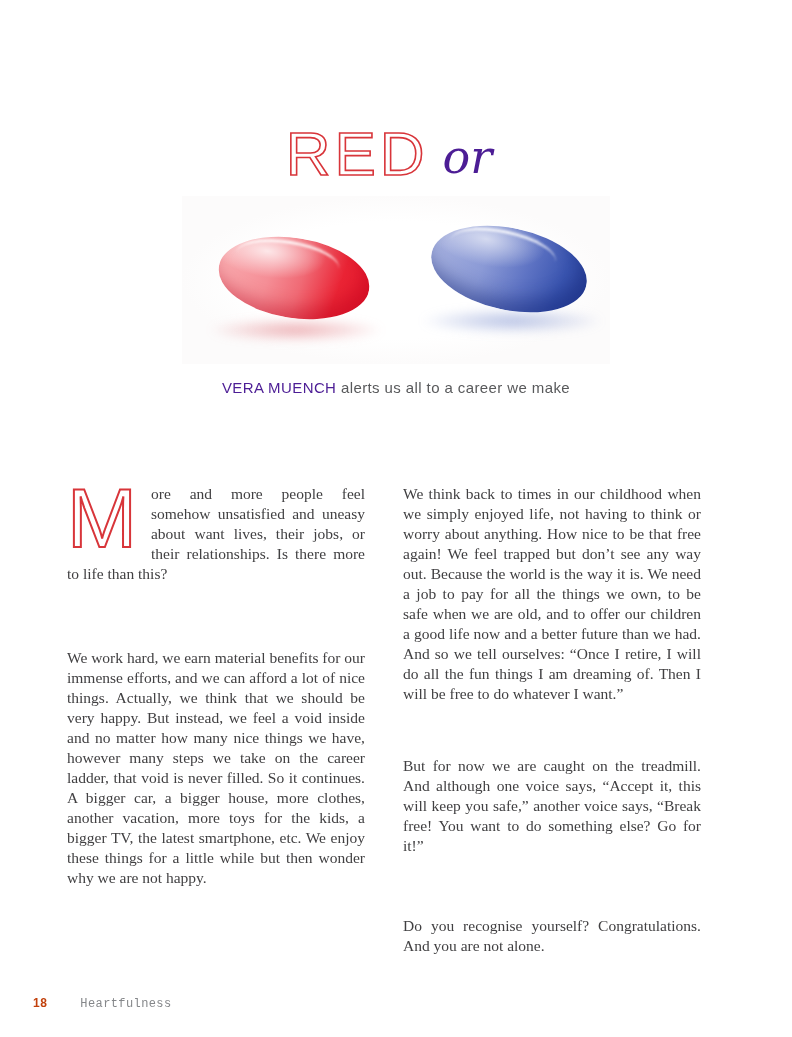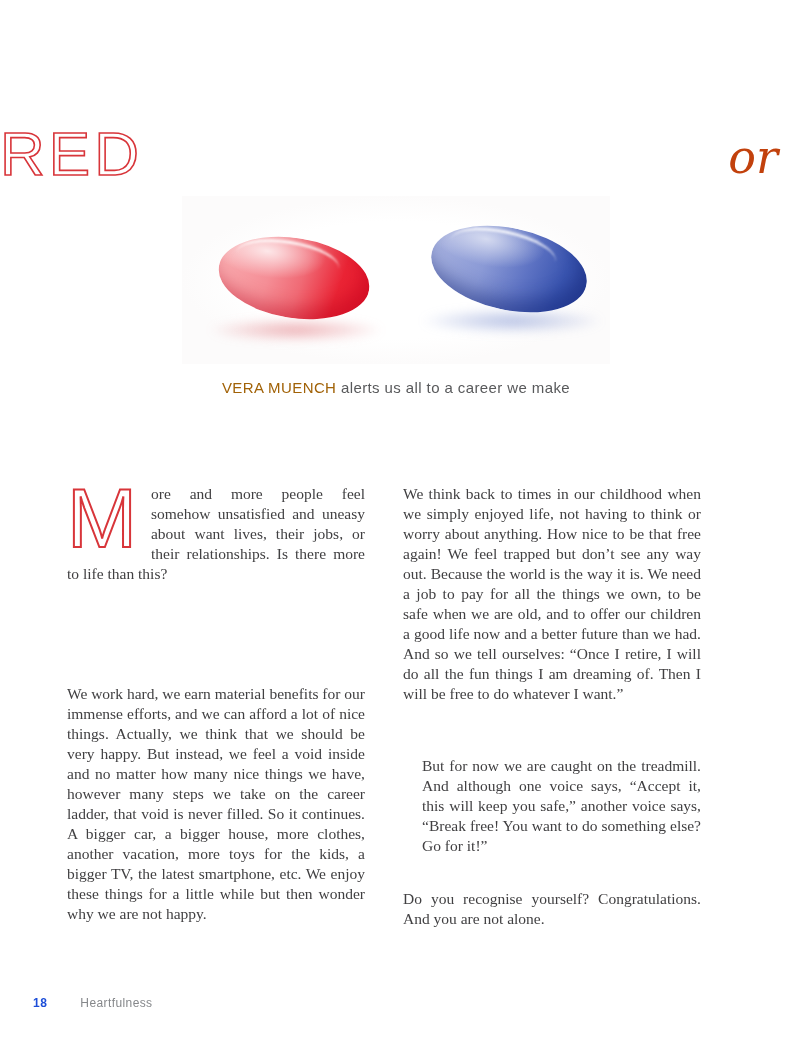--- a/index.html
+++ b/index.html
@@ -8,36 +8,36 @@
     position:relative;
     width:792px; height:1037px;
     background:#ffffff;
     overflow:hidden;
     font-family:"Liberation Sans", sans-serif;
   }
 
   
   .title {
     position:absolute; top:118px; left:0; width:100%;
-    display:flex; justify-content:space-between; align-items:baseline;
+    display:flex; justify-content:center; align-items:baseline;
     white-space:nowrap;
   }
   .title-word {
     font-family:"Liberation Sans", sans-serif;
     font-weight:300;
     font-size:62px;
     letter-spacing:4px;
   }
   .t-red  { color:#d8353a; }
   .t-blue { color:#3a56a6; }
   .t-or {
     font-family:"DejaVu Serif", serif;
     font-style:italic;
     font-size:46px;
-    color:#c2410c;
+    color:#4c1d95;
     margin:0 14px;
     position:relative; top:-2px;
   }
   @supports (-webkit-text-stroke: 1px black) {
     .title-word { -webkit-text-stroke:1.6px currentColor; color:transparent; }
     .t-red  { -webkit-text-stroke-color:#d8353a; }
     .t-blue { -webkit-text-stroke-color:#3a56a6; }
   }
 
   
@@ -83,57 +83,57 @@
   }
 
   
   .byline {
     position:absolute; top:378px; left:0; width:100%;
     text-align:center;
     font-size:15px; line-height:19px;
     color:#58595b;
     letter-spacing:.4px;
   }
-  .byline-author { color:#a16207; }
+  .byline-author { color:#4c1d95; }
 
   
   .columns {
     position:absolute; top:484px; left:67px;
     width:634px;
     display:flex; gap:38px;
     font-family:"Liberation Serif", "DejaVu Serif", serif;
     font-size:15.5px; line-height:20px;
     color:#414042;
     text-align:justify;
   }
   .col { width:298px; }
   .para { margin:0; }
-  .para-gap-left   { margin-top:100px; }
-  .para-gap-right  { margin-top:52px;margin-left:19px; }
-  .para-gap-right2 { margin-top:33px; }
+  .para-gap-left   { margin-top:64px; }
+  .para-gap-right  { margin-top:52px; }
+  .para-gap-right2 { margin-top:60px; }
 
   .dropcap {
     float:left;
     font-family:"Liberation Sans", sans-serif;
     font-size:84px; line-height:60px;
     color:#d8353a;
     margin:4px 14px 2px 0;
   }
   @supports (-webkit-text-stroke: 1px black) {
     .dropcap { -webkit-text-stroke:2px #d8353a; color:transparent; }
   }
 
   
   .footer {
     position:absolute; top:996px; left:33px;
     font-size:12px;
     display:flex; align-items:baseline;
   }
-  .page-number { color:#1d4ed8; font-weight:700; letter-spacing:.5px; }
-  .magazine-name { color:#85878a; margin-left:33px; letter-spacing:.4px; }
+  .page-number { color:#c2410c; font-weight:700; letter-spacing:.5px; }
+  .magazine-name { color:#85878a; margin-left:33px; letter-spacing:.4px;font-family:Liberation Mono, monospace; }
 </style>
 </head>
 <body>
 
 <div class="page">
 
   <header class="title">
     <span class="title-word t-red">RED</span>
     <span class="t-or">or</span>
   </header>

